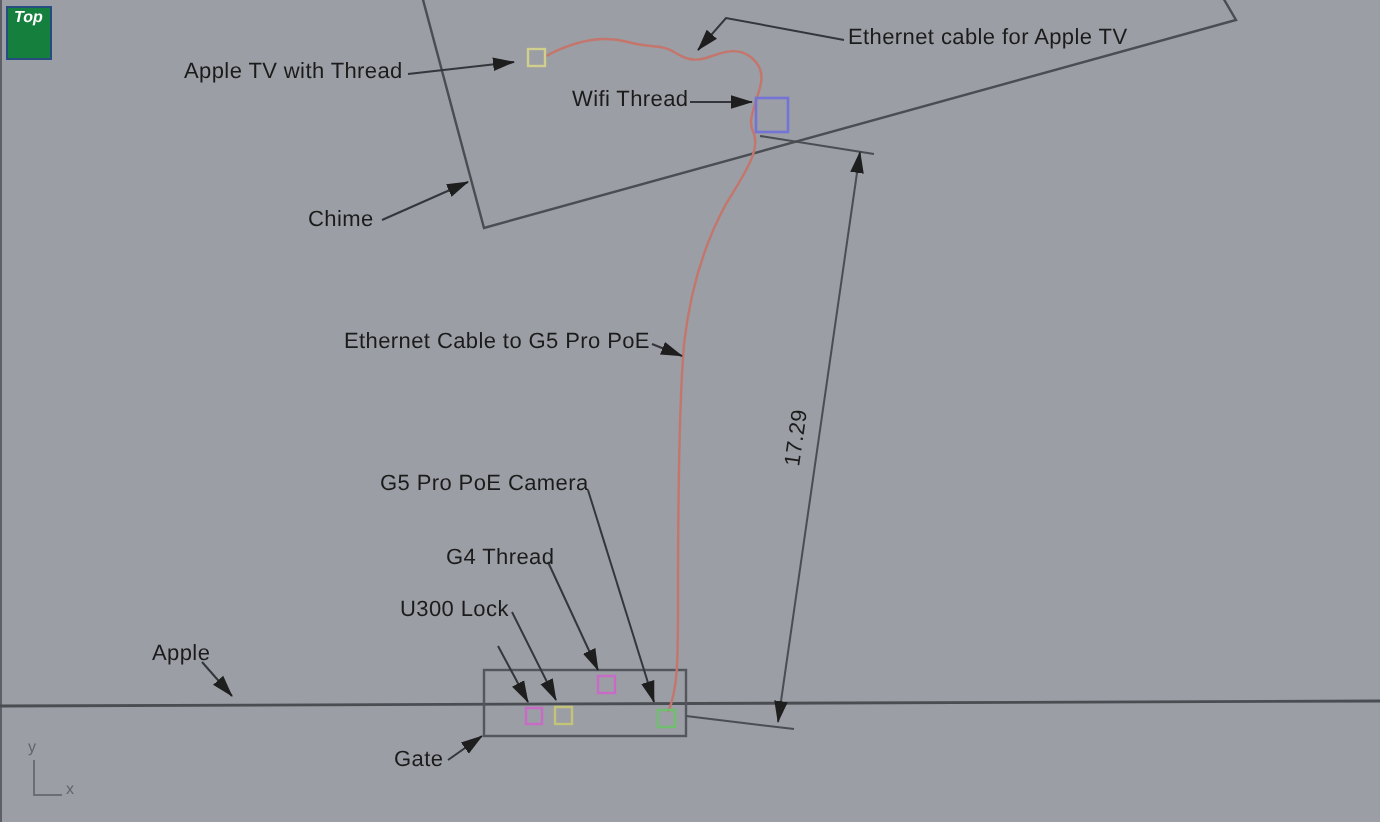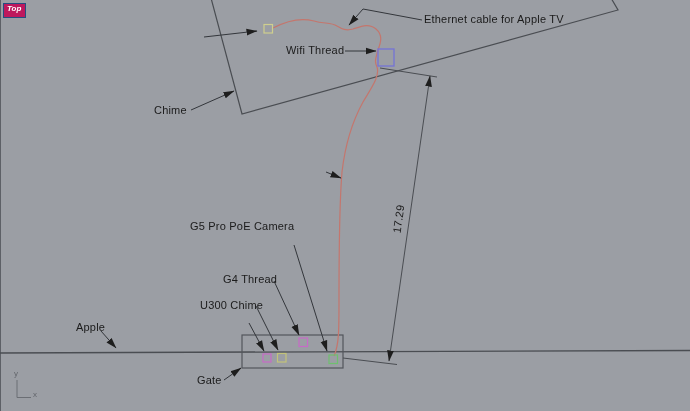--- a/index.html
+++ b/index.html
@@ -17,25 +17,25 @@
     line-height:13px;
     color:#1b1b1b;
     white-space:nowrap;
     letter-spacing:0.2px;
   }
   .dim-text{
     transform:translate(-50%,-50%) rotate(-82deg);
   }
   .vp-badge{
     position:absolute;left:3px;top:3px;
-    background:#be185d;
+    background:#15803d;
     border:1px solid #274c80;
     color:#ffffff;
     font-size:8px;font-weight:bold;font-style:italic;
-    padding:0 4px 3px 3px;
+    padding:0 4px 15px 3px;
     line-height:10px;
   }
   .axis-lbl{
     position:absolute;
     font-size:8px;color:#62656b;line-height:8px;
   }
 </style>
 </head>
 <body>
 
@@ -83,27 +83,29 @@
     <path d="M294,245 L327,351" fill="none" stroke="#33363b" stroke-width="1" marker-end="url(#arr)"></path>
     <path d="M274,281 L299,335" fill="none" stroke="#33363b" stroke-width="1" marker-end="url(#arr)"></path>
     <path d="M256,306 L278,350" fill="none" stroke="#33363b" stroke-width="1" marker-end="url(#arr)"></path>
     <path d="M249,323 L264,351" fill="none" stroke="#33363b" stroke-width="1" marker-end="url(#arr)"></path>
     <path d="M101,331 L116,348" fill="none" stroke="#33363b" stroke-width="1" marker-end="url(#arr)"></path>
     <path d="M224,380 L241,368" fill="none" stroke="#33363b" stroke-width="1" marker-end="url(#arr)"></path>
 
     <path d="M17,380 L17,397.5 L31,397.5" fill="none" stroke="#6b6e74" stroke-width="1"></path>
   </svg>
 
+  <div class="lbl" style="left:92px;top:30px">Apple TV with Thread</div>
   <div class="lbl" style="left:286px;top:44px">Wifi Thread</div>
   <div class="lbl" style="left:424px;top:13px">Ethernet cable for Apple TV</div>
   <div class="lbl" style="left:154px;top:104px">Chime</div>
+  <div class="lbl" style="left:172px;top:165px">Ethernet Cable to G5 Pro PoE</div>
   <div class="lbl dim-text" style="left:399px;top:219px">17.29</div>
-  <div class="lbl" style="left:190px;top:220px">G5 Pro PoE Camera</div>
+  <div class="lbl" style="left:190px;top:236px">G5 Pro PoE Camera</div>
   <div class="lbl" style="left:223px;top:273px">G4 Thread</div>
-  <div class="lbl" style="left:200px;top:299px">U300 Chime</div>
+  <div class="lbl" style="left:200px;top:299px">U300 Lock</div>
   <div class="lbl" style="left:76px;top:321px">Apple</div>
   <div class="lbl" style="left:197px;top:374px">Gate</div>
 
   <div class="vp-badge">Top</div>
 
   <div class="axis-lbl" style="left:14px;top:370px">y</div>
   <div class="axis-lbl" style="left:33px;top:391px">x</div>
 
 </div>
 

